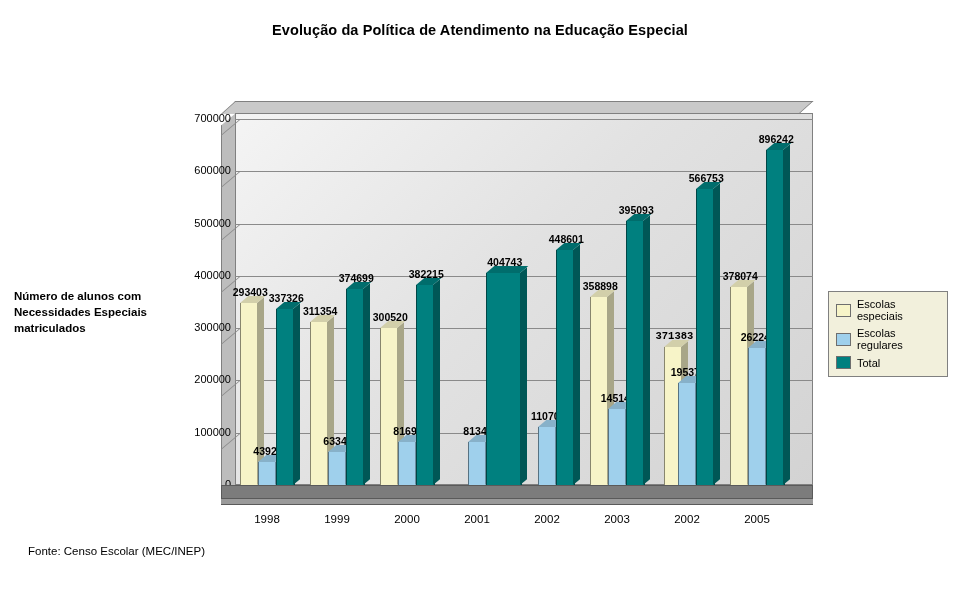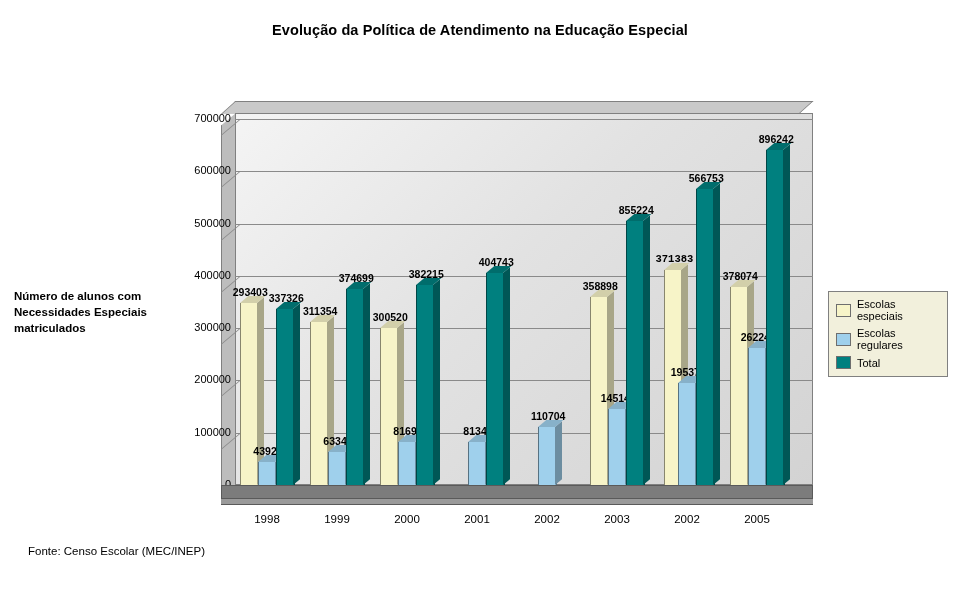--- a/index.html
+++ b/index.html
@@ -313,57 +313,63 @@
           <div class="vlabel">382215</div>
         </div>
       </div>
       <div class="group" style="left: 257px; width: 70px; height: 372px;">
         <div class="bar" style="left: 18px; width: 17px; height: 42.5313px;">
           <div class="front" style="background: rgb(159, 208, 236); border-left: 1px solid rgb(87, 114, 130); border-right: 1px solid rgb(87, 114, 130);"></div>
           <div class="side" style="background: rgb(108, 141, 160);"></div>
           <div class="top" style="background: rgb(135, 177, 201);"></div>
           <div class="vlabel">81344</div>
         </div>
-        <div class="bar" style="left: 36px; width: 17px; height: 211.623px;">
+        <div class="bar" style="left: 36px; width: 34px; height: 211.623px;">
           <div class="front" style="background: rgb(0, 128, 127); border-left: 1px solid rgb(0, 70, 70); border-right: 1px solid rgb(0, 70, 70);"></div>
           <div class="side" style="background: rgb(0, 87, 86);"></div>
           <div class="top" style="background: rgb(0, 109, 108);"></div>
           <div class="vlabel">404743</div>
         </div>
       </div>
       <div class="group" style="left: 327px; width: 70px; height: 372px;">
         <div class="bar" style="left: 18px; width: 17px; height: 57.8824px;">
           <div class="front" style="background: rgb(159, 208, 236); border-left: 1px solid rgb(87, 114, 130); border-right: 1px solid rgb(87, 114, 130);"></div>
           <div class="side" style="background: rgb(108, 141, 160);"></div>
           <div class="top" style="background: rgb(135, 177, 201);"></div>
           <div class="vlabel">110704</div>
         </div>
+        <div class="bar" style="left: 36px; width: 17px; height: 234.554px;">
+          <div class="front" style="background: rgb(0, 128, 127); border-left: 1px solid rgb(0, 70, 70); border-right: 1px solid rgb(0, 70, 70);"></div>
+          <div class="side" style="background: rgb(0, 87, 86);"></div>
+          <div class="top" style="background: rgb(0, 109, 108);"></div>
+          <div class="vlabel">448601</div>
+        </div>
       </div>
       <div class="group" style="left: 397px; width: 70px; height: 372px;">
         <div class="bar" style="left: 0px; width: 17px; height: 187.652px;">
           <div class="front" style="background: rgb(247, 244, 200); border-left: 1px solid rgb(136, 134, 110); border-right: 1px solid rgb(136, 134, 110);"></div>
           <div class="side" style="background: rgb(168, 166, 136);"></div>
           <div class="top" style="background: rgb(210, 207, 170);"></div>
           <div class="vlabel">358898</div>
         </div>
         <div class="bar" style="left: 18px; width: 17px; height: 75.888px;">
           <div class="front" style="background: rgb(159, 208, 236); border-left: 1px solid rgb(87, 114, 130); border-right: 1px solid rgb(87, 114, 130);"></div>
           <div class="side" style="background: rgb(108, 141, 160);"></div>
           <div class="top" style="background: rgb(135, 177, 201);"></div>
           <div class="vlabel">145141</div>
         </div>
         <div class="bar" style="left: 36px; width: 17px; height: 263.54px;">
           <div class="front" style="background: rgb(0, 128, 127); border-left: 1px solid rgb(0, 70, 70); border-right: 1px solid rgb(0, 70, 70);"></div>
           <div class="side" style="background: rgb(0, 87, 86);"></div>
           <div class="top" style="background: rgb(0, 109, 108);"></div>
-          <div class="vlabel">855224</div>
+          <div class="vlabel">395093</div>
         </div>
       </div>
       <div class="group" style="left: 467px; width: 70px; height: 372px;">
-        <div class="bar" style="left: 4px; width: 17px; height: 215px; font-family: Liberation Mono, monospace;">
+        <div class="bar" style="left: 4px; width: 17px; height: 138px; font-family: Liberation Mono, monospace;">
           <div class="front" style="background: rgb(247, 244, 200); border-left: 1px solid rgb(136, 134, 110); border-right: 1px solid rgb(136, 134, 110);"></div>
           <div class="side" style="background: rgb(168, 166, 136);"></div>
           <div class="top" style="background: rgb(210, 207, 170);"></div>
           <div class="vlabel">371383</div>
         </div>
         <div class="bar" style="left: 18px; width: 17px; height: 102.151px;">
           <div class="front" style="background: rgb(159, 208, 236); border-left: 1px solid rgb(87, 114, 130); border-right: 1px solid rgb(87, 114, 130);"></div>
           <div class="side" style="background: rgb(108, 141, 160);"></div>
           <div class="top" style="background: rgb(135, 177, 201);"></div>
           <div class="vlabel">195370</div>

